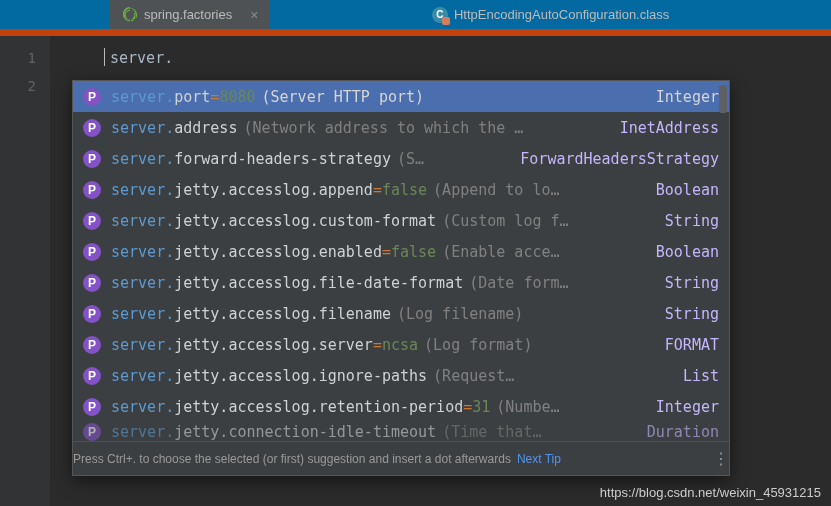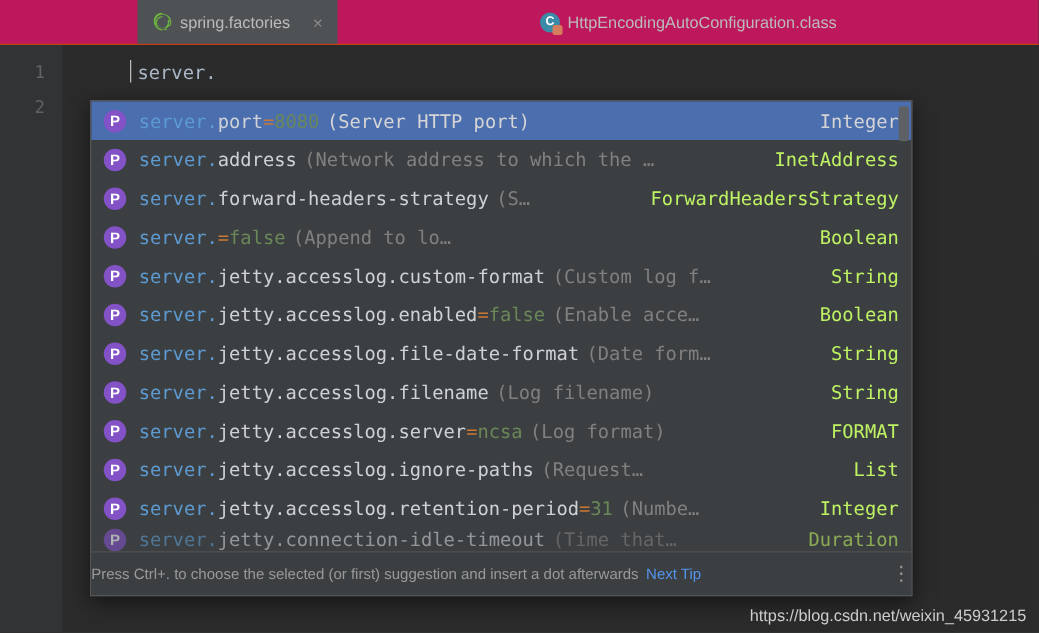--- a/index.html
+++ b/index.html
@@ -9,22 +9,22 @@
       font-size: 13px;
       color: #a9b7c6;
       width: 831px;
       height: 506px;
       overflow: hidden;
       position: relative;
     }
     .tabs {
       display: flex;
       height: 36px;
-      background: #be185d;
-      border-bottom: 1px solid #c2410c;
+      background: #0369a1;
+      border-bottom: 7px solid #c2410c;
     }
     .tab {
       display: flex;
       align-items: center;
       padding: 0 12px;
       position: relative;
       cursor: pointer;
       color: #bbbbbb;
       font-size: 13px;
       gap: 6px;
@@ -119,21 +119,21 @@
       justify-content: center;
       margin-right: 10px;
       flex-shrink: 0;
       font-family: Arial, sans-serif;
     }
     .pi-prefix { color: #5c9ad1; }
     .pi-prop { color: #cfd2d5; }
     .pi-default { color: #6a8759; }
     .pi-eq { color: #cc7832; }
     .pi-desc { color: #808080; margin-left: 6px; flex: 1; white-space: nowrap; overflow: hidden; text-overflow: ellipsis; }
-    .pi-type { color: #bef264; margin-left: auto; padding-left: 10px; white-space: nowrap; }
+    .pi-type { color: #c4b5fd; margin-left: auto; padding-left: 10px; white-space: nowrap; }
     .popup-footer {
       display: flex;
       align-items: center;
       padding: 7px 0;
       font-size: 12px;
       color: #999;
       font-family: 'Segoe UI', Arial, sans-serif;
       border-top: 1px solid #515151;
       background: #3c3f41;
     }
@@ -248,20 +248,21 @@
       <div class="popup-item">
         <span class="pi-icon">P</span>
         <span class="pi-prefix">server.</span>
         <span class="pi-prop">forward-headers-strategy</span>
         <span class="pi-desc">(S…</span>
         <span class="pi-type">ForwardHeadersStrategy</span>
       </div>
       <div class="popup-item">
         <span class="pi-icon">P</span>
         <span class="pi-prefix">server.</span>
+        <span class="pi-prop">jetty.accesslog.append</span>
         <span class="pi-eq">=</span>
         <span class="pi-default">false</span>
         <span class="pi-desc">(Append to lo…</span>
         <span class="pi-type">Boolean</span>
       </div>
       <div class="popup-item">
         <span class="pi-icon">P</span>
         <span class="pi-prefix">server.</span>
         <span class="pi-prop">jetty.accesslog.custom-format</span>
         <span class="pi-desc">(Custom log f…</span>

